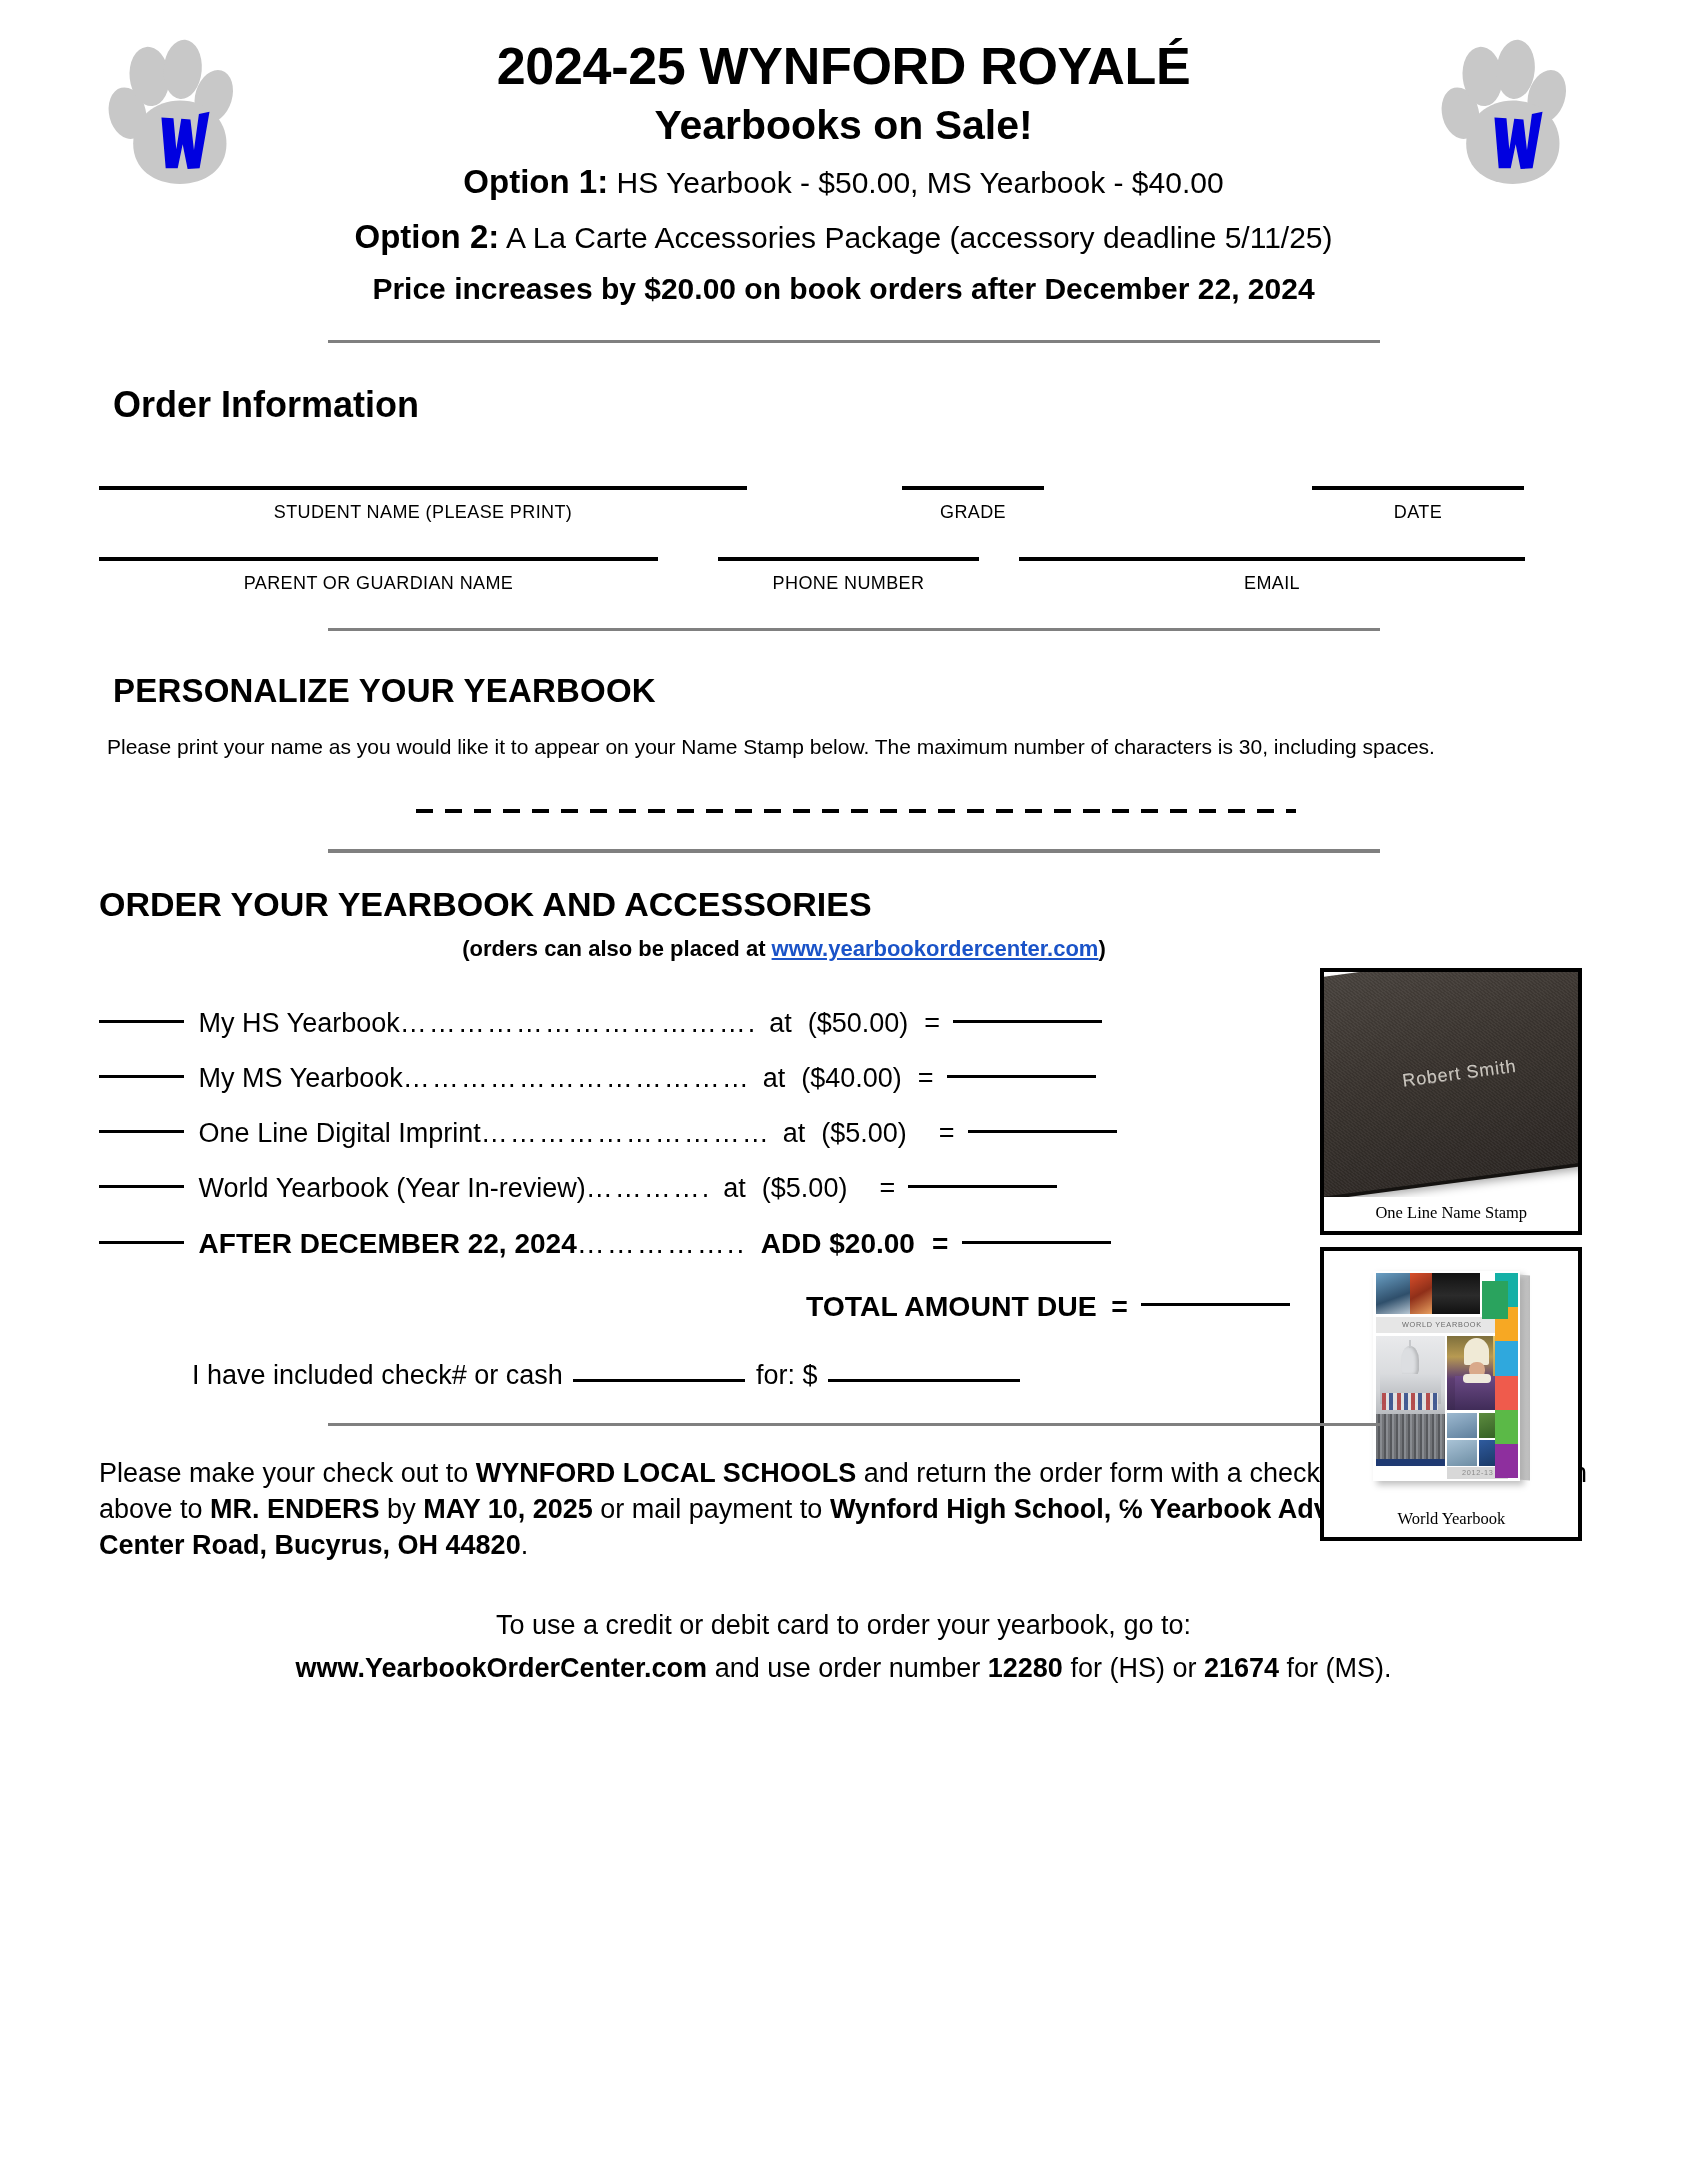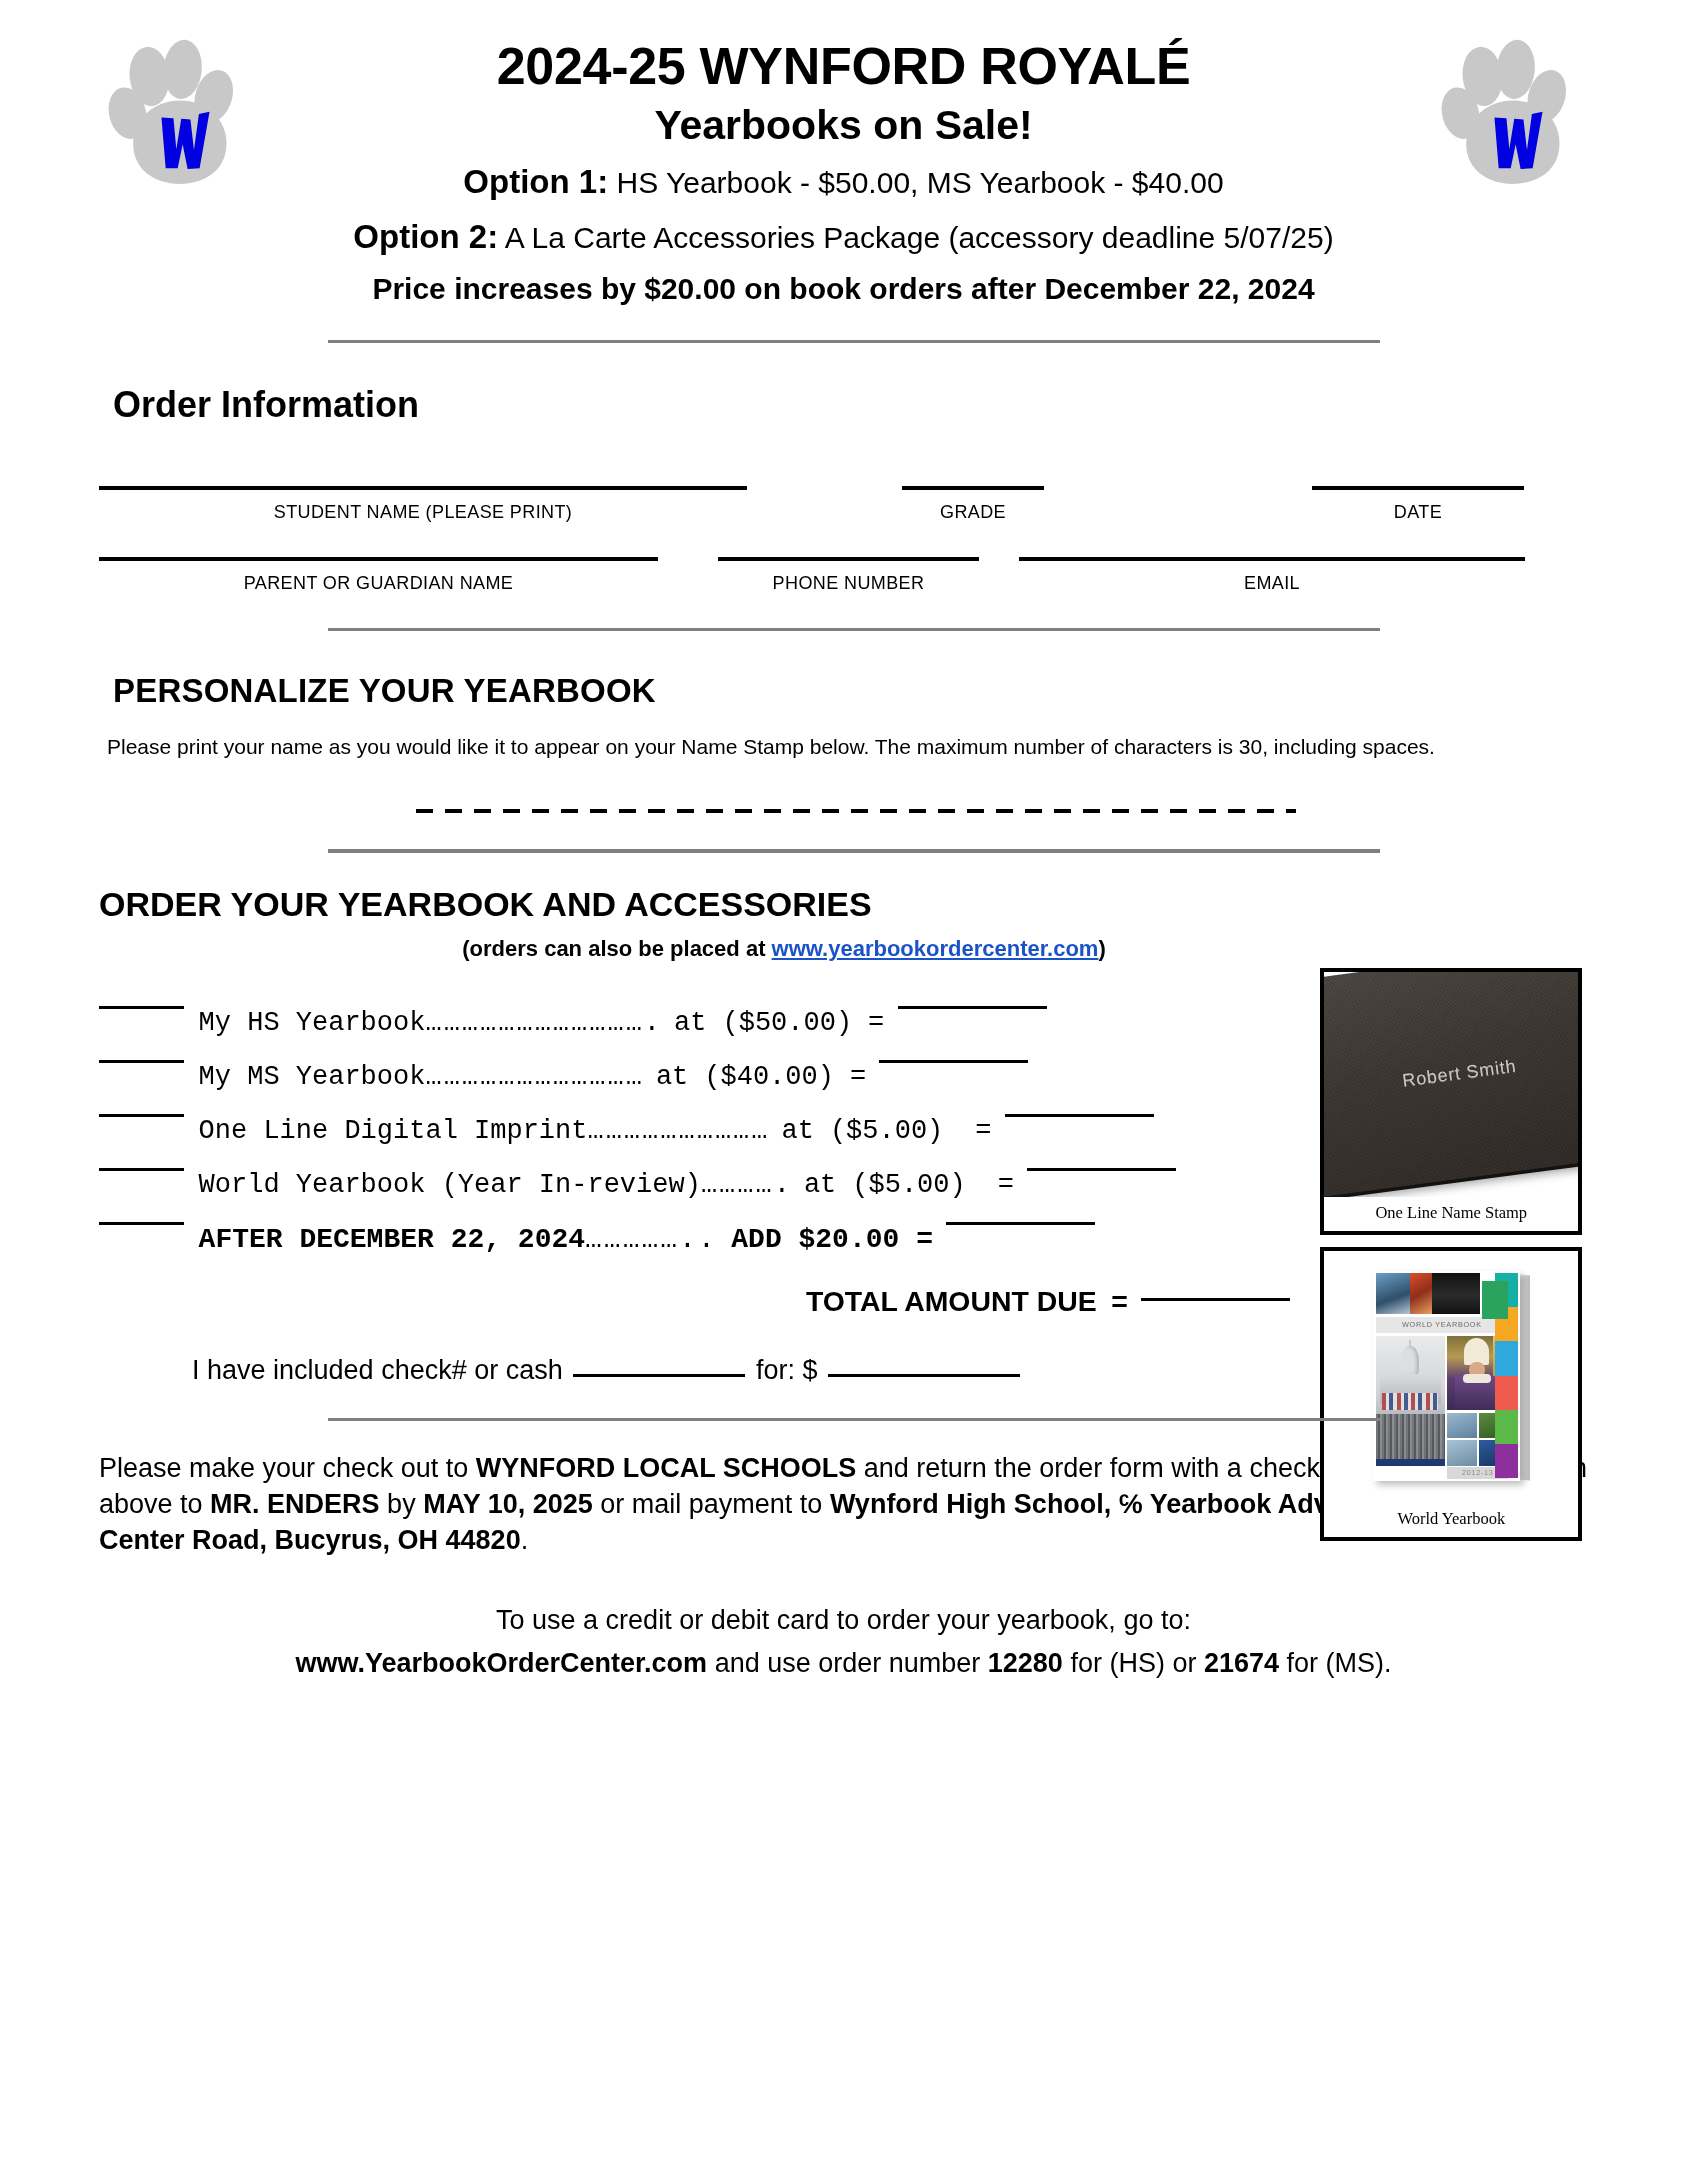--- a/index.html
+++ b/index.html
@@ -173,25 +173,24 @@
 
   .order-body {
     position: relative;
     padding-top: 22.5px;
   }
   .order-lines {
     width: 1191px;
   }
   .oline {
     display: flex;
-    align-items: flex-start;
+    align-items: center;
     font-size: 27px;
     padding-top: 24px;
     white-space: nowrap;
-    font-family: Liberation Mono, monospace;
   }
   .oline .blank-sm {
     display: inline-block;
     width: 85px;
     border-bottom: 3.3px solid #000;
     margin-right: 14.6px;
     position: relative;
     top: -2px;
   }
   .oline .lbl { }
@@ -495,21 +494,21 @@
                L132 190 L115 191 L108 156 L101 190 L84 190 Z" fill="#0000e0"></path>
     </svg>
 
     <h1 class="title-main">2024-25 WYNFORD ROYALÉ</h1>
     <h2 class="title-sub">Yearbooks on Sale!</h2>
 
     <p class="option-line">
       <span class="lead">Option 1:</span><span> HS Yearbook - $50.00, MS Yearbook - $40.00</span>
     </p>
     <p class="option-line">
-      <span class="lead">Option 2:</span><span> A La Carte Accessories Package (accessory deadline 5/07/25)</span>
+      <span class="lead">Option 2:</span><span> A La Carte Accessories Package (accessory deadline 5/11/25)</span>
     </p>
     <p class="price-line">Price increases by $20.00 on book orders after December 22, 2024</p>
   </div>
 
   <div class="divider d1"></div>
 
   <h3 class="section-head">Order Information</h3>
 
   <div class="fields">
     <div class="field-row row1">

